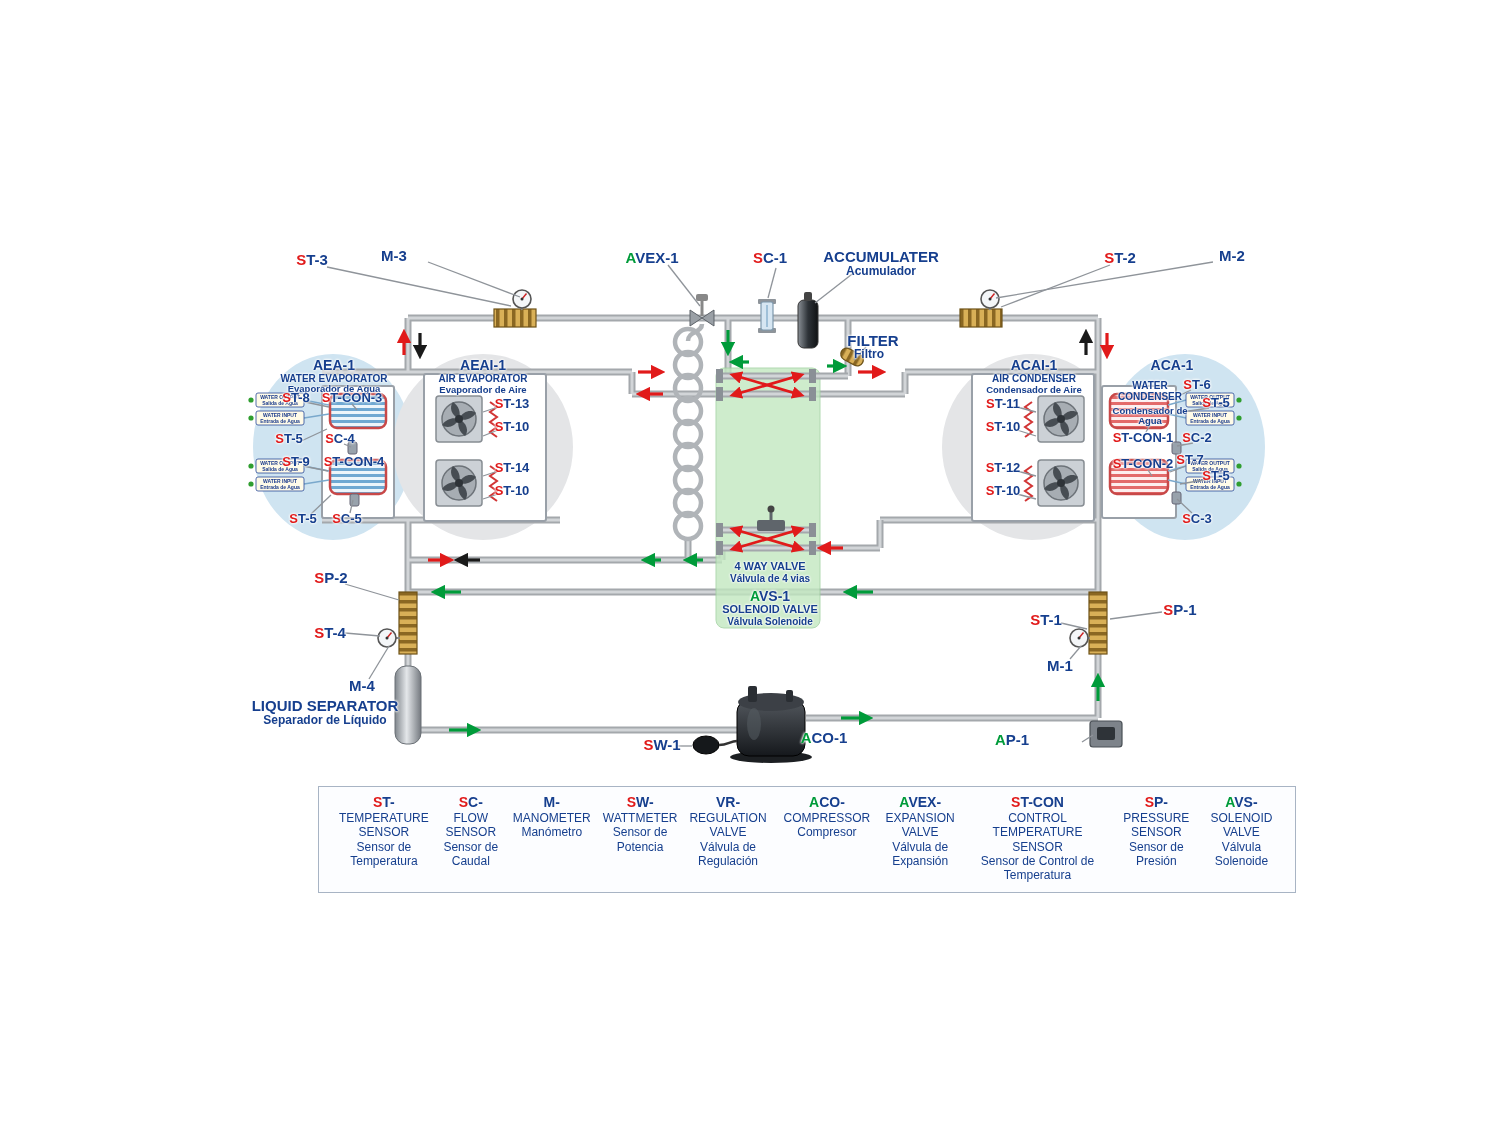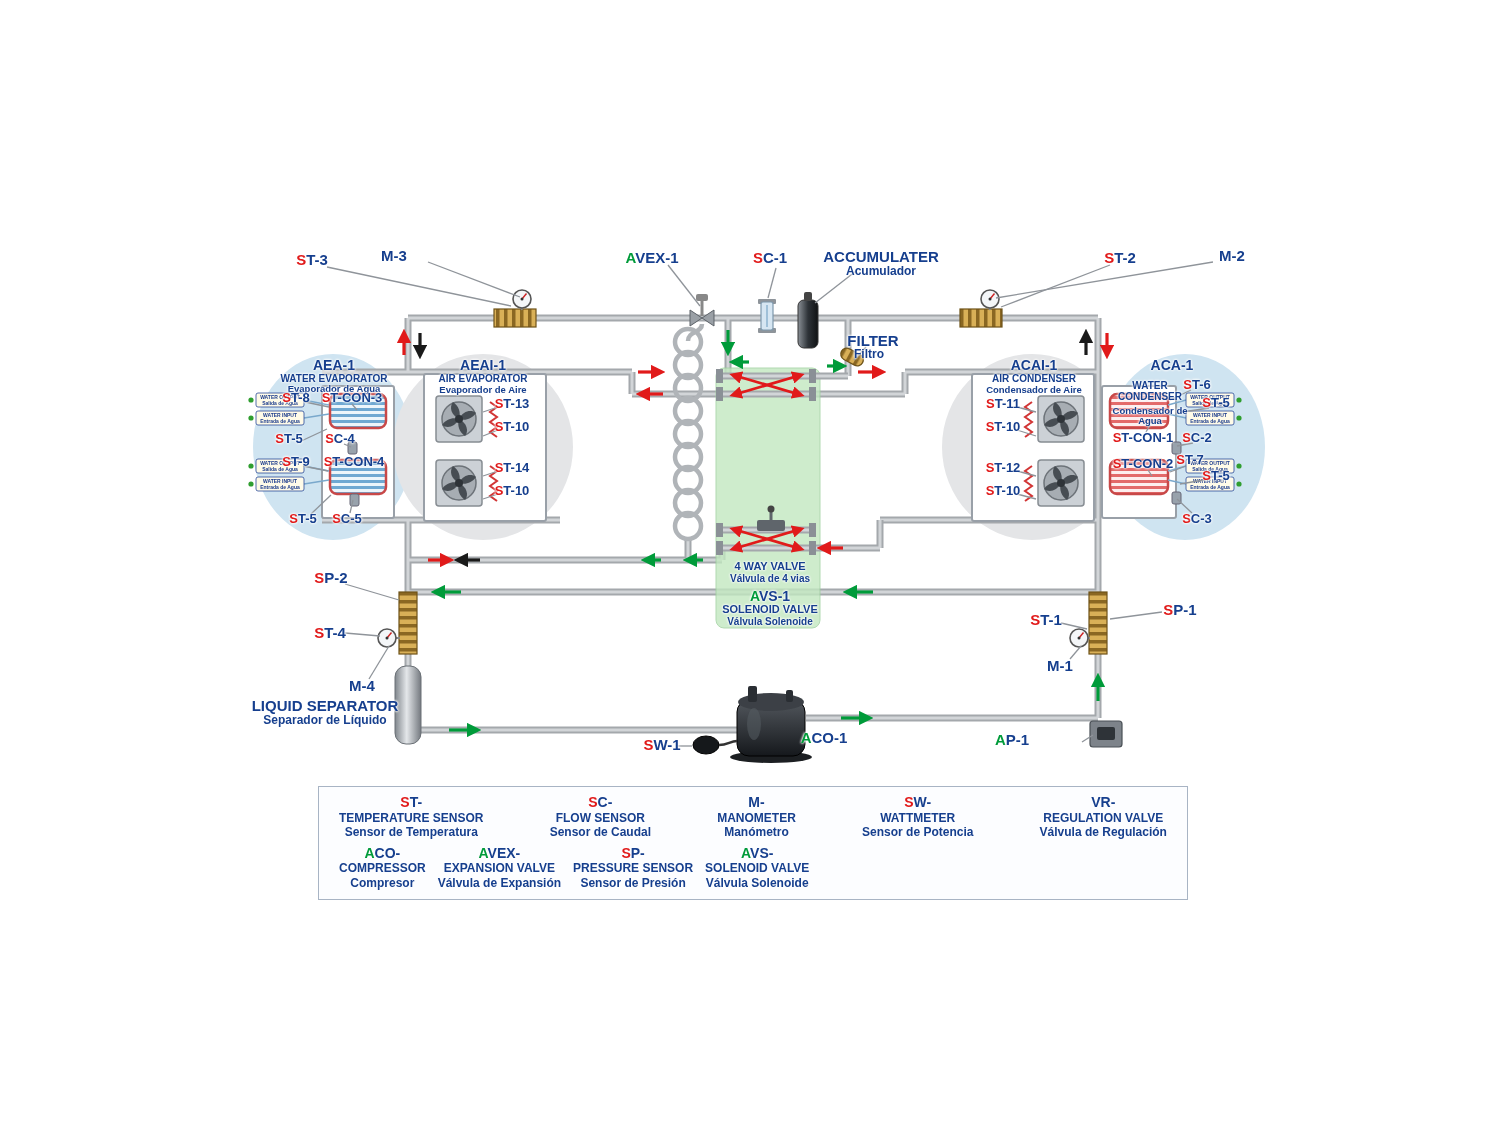--- a/index.html
+++ b/index.html
@@ -14,27 +14,27 @@
   .md{font-size:13px}
   .t14{font-size:14px}
   .t13{font-size:15px}
   .t12{font-size:12px}
   .t11{font-size:11px}
   .t10{font-size:10px}
   .t95{font-size:9.5px}
   .c-red{color:#e11a1a}
   .c-green{color:#009b3a}
   .wrap84{white-space:normal;width:84px}
-  .legend{position:absolute;left:318px;top:786px;width:870px;background:#fcfdff;
-          border:1px solid #a8b4c4;padding:7px 14px 9px;display:flex;flex-direction:column;gap:5px}
+  .legend{position:absolute;left:318px;top:786px;width:978px;background:#fcfdff;
+          border:1px solid #a8b4c4;padding:7px 14px 9px;display:flex;flex-direction:row;gap:5px}
   .legend-row{display:flex;justify-content:space-between;align-items:flex-start}
   .legend-row.r2{justify-content:flex-start}
   .legend-item{text-align:center;line-height:1.2;padding:0 6px}
   .l-tag{font-size:14px;font-weight:bold;color:#163f8e}
-  .l-en,.l-es{font-size:12px;font-weight:bold;color:#163f8e}
+  .l-en,.l-es{font-size:12px;font-weight:normal;color:#163f8e}
 </style>
 </head>
 <body>
 
 <div class="stage">
 
 <svg class="layer" width="1500" height="1125" viewBox="0 0 1500 1125">
   <defs>
     <pattern id="stripB" width="8" height="6" patternUnits="userSpaceOnUse">
       <rect width="8" height="6" fill="#ecf5fb"></rect>
@@ -470,20 +470,25 @@
       <div class="l-tag"><span class="c-green">A</span><span>CO-</span></div>
       <div class="l-en">COMPRESSOR</div>
       <div class="l-es">Compresor</div>
     </div>
     <div class="legend-item">
       <div class="l-tag"><span class="c-green">A</span><span>VEX-</span></div>
       <div class="l-en">EXPANSION VALVE</div>
       <div class="l-es">Válvula de Expansión</div>
     </div>
     <div class="legend-item">
+      <div class="l-tag"><span class="c-red">S</span><span>T-CON</span></div>
+      <div class="l-en">CONTROL TEMPERATURE SENSOR</div>
+      <div class="l-es">Sensor de Control de Temperatura</div>
+    </div>
+    <div class="legend-item">
       <div class="l-tag"><span class="c-red">S</span><span>P-</span></div>
       <div class="l-en">PRESSURE SENSOR</div>
       <div class="l-es">Sensor de Presión</div>
     </div>
     <div class="legend-item">
       <div class="l-tag"><span class="c-green">A</span><span>VS-</span></div>
       <div class="l-en">SOLENOID VALVE</div>
       <div class="l-es">Válvula Solenoide</div>
     </div>
   </div>

